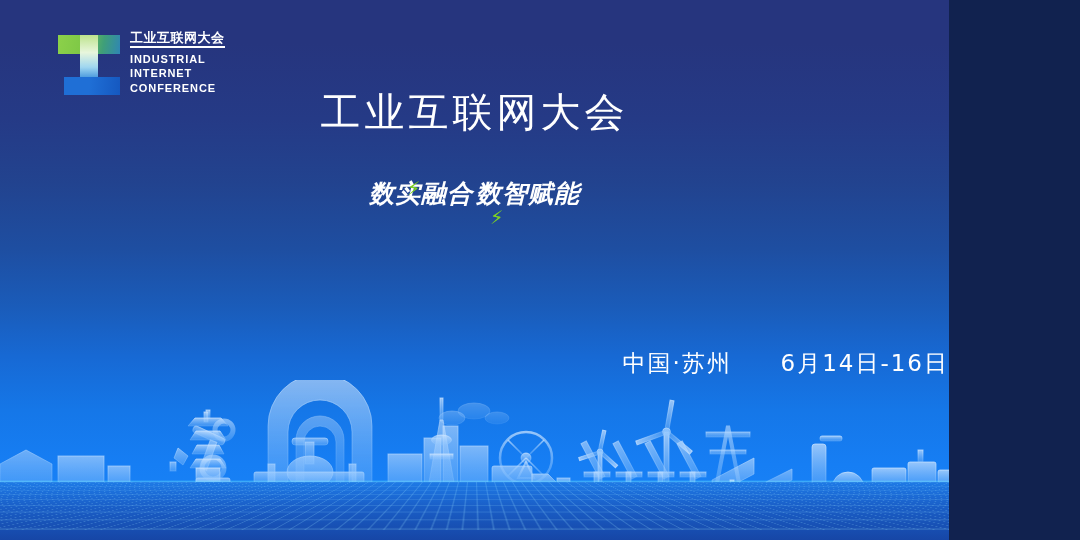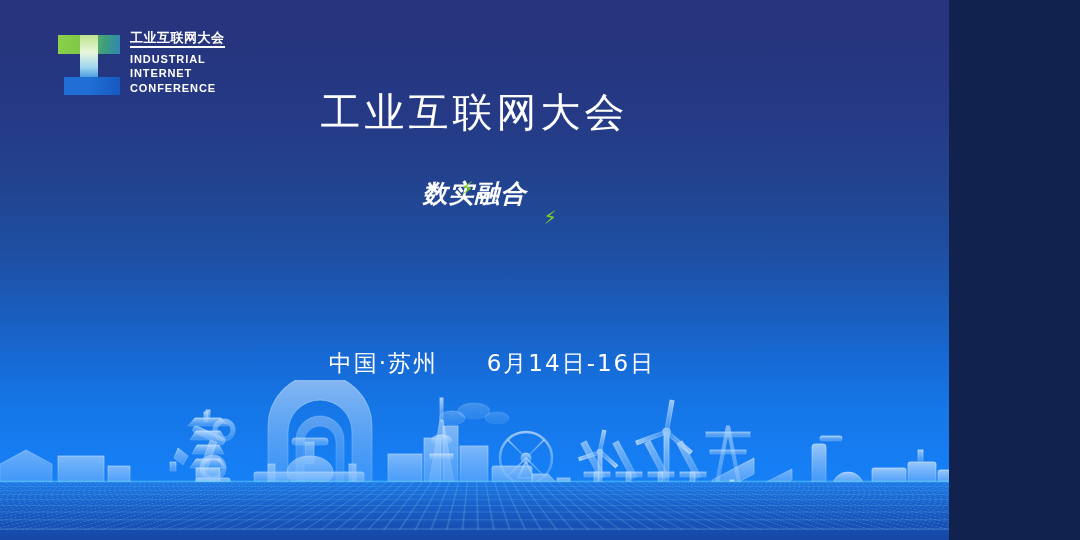--- a/index.html
+++ b/index.html
@@ -76,21 +76,21 @@
     font-family:"DejaVu Sans","Liberation Sans",sans-serif;
     text-shadow:2px 3px 0 rgba(16,40,110,.45);
   }
   .arrow{
     position:absolute;left:132px;bottom:4px;width:78px;height:15px;pointer-events:none;
   }
   .wifi{position:absolute;right:-14px;top:-30px;width:60px;height:58px;}
 
   
   #datebar{
-    position:absolute;left:0;right:0;top:348px;text-align:center;
+    position:absolute;left:0;right:0;top:348px;text-align:right;
     color:#ffffff;font-size:23px;letter-spacing:2px;font-weight:400;
     font-family:"DejaVu Sans","Liberation Sans",sans-serif;
     padding-left:35px;
   }
   #datebar .gap{display:inline-block;width:30px;}
 
   
   #scene{position:absolute;left:0;right:0;bottom:0;height:160px;}
   #horizon{
     position:absolute;left:0;right:0;bottom:52px;height:8px;
@@ -133,20 +133,21 @@
 
   <div id="title-wrap">
     <div class="title-line">
       <span class="t-cn">工业互联网大会</span>
     </div>
   </div>
 
   <div id="slogan">
     <div class="slg-small">
       <span class="row">数实融合</span>
+      <span class="row">数智赋能</span>
       <span class="bolt b1">⚡</span>
       <span class="bolt b2">⚡</span>
     </div>
 
   </div>
 
   <div id="datebar">
     <span>中国·苏州</span>
     <span class="gap"></span>
     <span>6月14日-16日</span>

